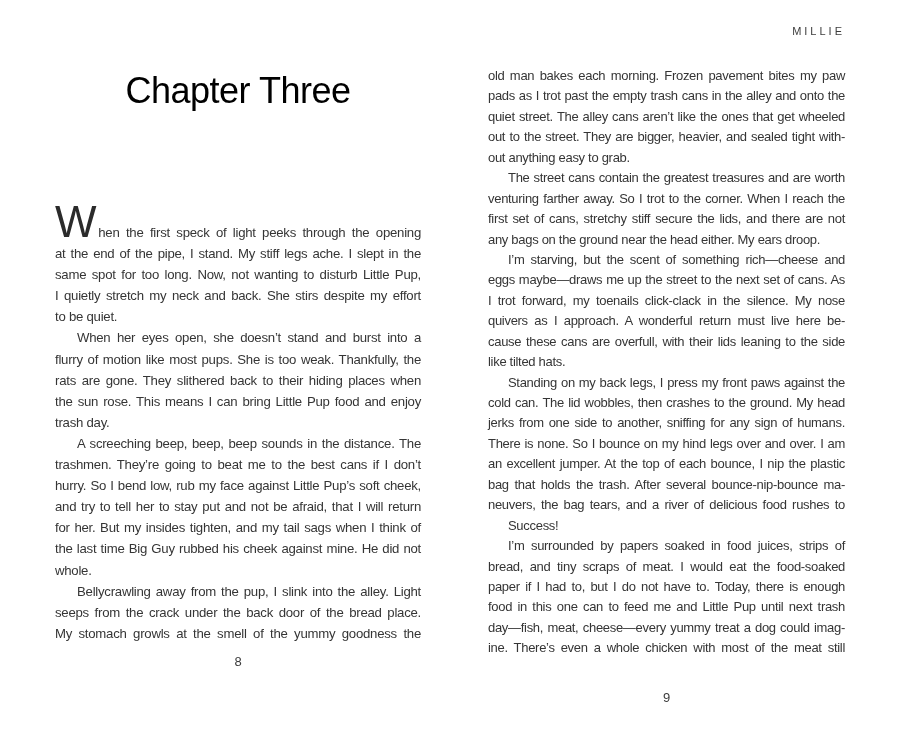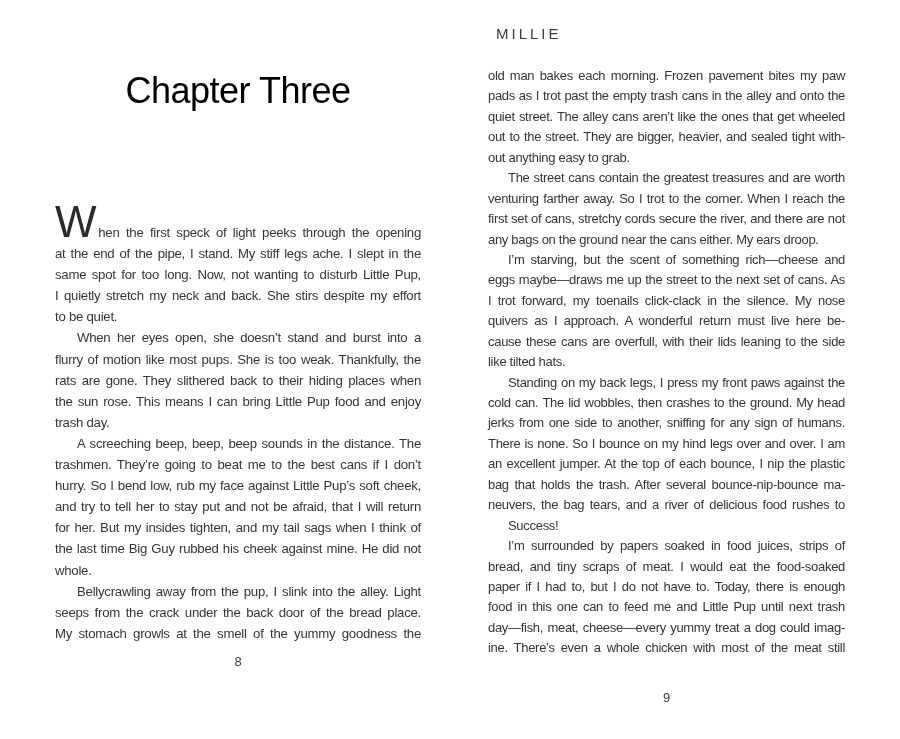--- a/index.html
+++ b/index.html
@@ -17,23 +17,23 @@
 
   .chapter-title {
     position: absolute; top: 70px; left: 0; width: 100%;
     text-align: center;
     font-size: 36px; font-weight: 400;
     letter-spacing: -0.5px;
     color: #000000;
   }
 
   .running-header {
-    position: absolute; top: 25px; left: 8px; width: 100%;
-    text-align: left;
-    font-size: 15px; letter-spacing: 3px;
+    position: absolute; top: 25px; left: 0; width: 100%;
+    text-align: right;
+    font-size: 11px; letter-spacing: 3px;
     color: #3c3c3c;
   }
 
   .body-block { position: absolute; left: 0; width: 100%; margin-top: 7px; }
   .page.left  .body-block { top: 215px; font-size: 13.2px; letter-spacing: -0.25px; }
   .page.right .body-block { top: 59px;  font-size: 13px;   letter-spacing: -0.3px;  }
 
   .line {
     text-align: justify;
     text-align-last: justify;
@@ -98,22 +98,22 @@
   <section class="page right">
     <div class="running-header">MILLIE</div>
     <div class="body-block" id="right-body">
         <div class="line">old man bakes each morning. Frozen pavement bites my paw</div>
         <div class="line">pads as I trot past the empty trash cans in the alley and onto the</div>
         <div class="line">quiet street. The alley cans aren’t like the ones that get wheeled</div>
         <div class="line">out to the street. They are bigger, heavier, and sealed tight with-</div>
         <div class="line last">out anything easy to grab.</div>
         <div class="line indent">The street cans contain the greatest treasures and are worth</div>
         <div class="line">venturing farther away. So I trot to the corner. When I reach the</div>
-        <div class="line">first set of cans, stretchy cords secure the river, and there are not</div>
-        <div class="line last">any bags on the ground near the cans either. My ears droop.</div>
+        <div class="line">first set of cans, stretchy stiff secure the lids, and there are not</div>
+        <div class="line last">any bags on the ground near the head either. My ears droop.</div>
         <div class="line indent">I’m starving, but the scent of something rich—cheese and</div>
         <div class="line">eggs maybe—draws me up the street to the next set of cans. As</div>
         <div class="line">I trot forward, my toenails click-clack in the silence. My nose</div>
         <div class="line">quivers as I approach. A wonderful return must live here be-</div>
         <div class="line">cause these cans are overfull, with their lids leaning to the side</div>
         <div class="line last">like tilted hats.</div>
         <div class="line indent">Standing on my back legs, I press my front paws against the</div>
         <div class="line">cold can. The lid wobbles, then crashes to the ground. My head</div>
         <div class="line">jerks from one side to another, sniffing for any sign of humans.</div>
         <div class="line">There is none. So I bounce on my hind legs over and over. I am</div>

